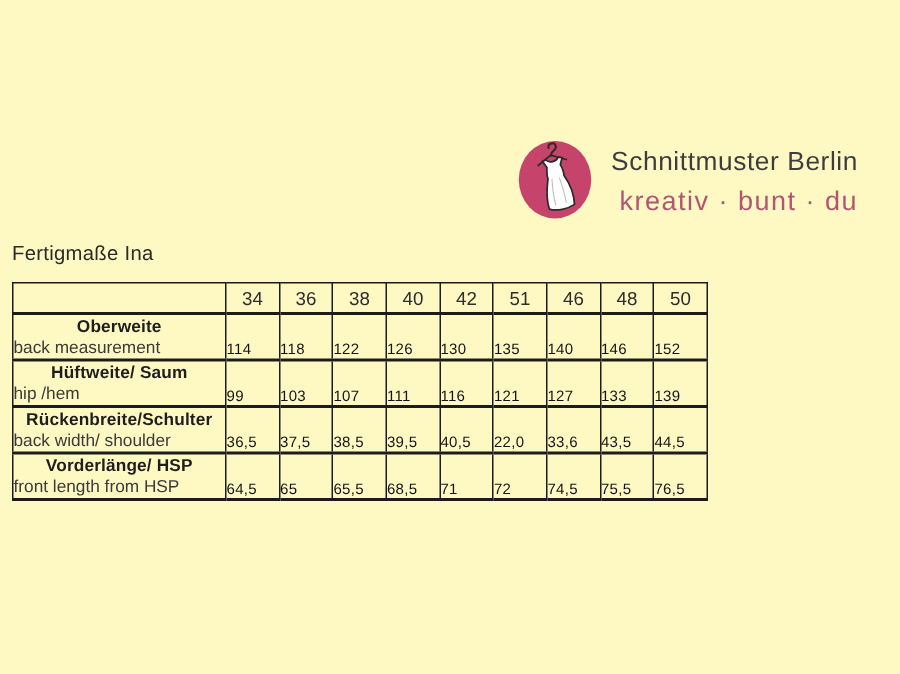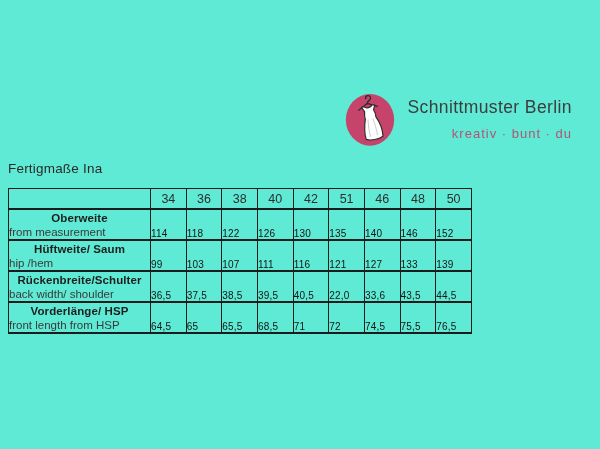--- a/index.html
+++ b/index.html
@@ -5,21 +5,21 @@
   html, body {
     margin: 0;
     padding: 0;
     background: #ffffff;
     font-family: "Liberation Sans", sans-serif;
   }
   .page {
     position: relative;
     width: 600px;
     height: 449px;
-    background: #5eead4;
+    background: #fef9c3;
     overflow: hidden;
   }
 
   
   .logo {
     position: absolute;
     top: 90px;
     right: 28px;
     display: flex;
     align-items: center;
@@ -34,21 +34,21 @@
     text-align: right;
   }
   .brand-name {
     font-size: 17.5px;
     letter-spacing: 0.4px;
     color: #3d3d3f;
     line-height: 22px;
     white-space: nowrap;
   }
   .brand-tagline {
-    font-size: 13px;
+    font-size: 18px;
     letter-spacing: 1px;
     color: #b25575;
     line-height: 16px;
     margin-top: 8px;
     white-space: nowrap;
   }
 
   
   .page-title {
     position: absolute;
@@ -155,21 +155,21 @@
           <th>51</th>
           <th>46</th>
           <th>48</th>
           <th>50</th>
         </tr>
     </thead>
     <tbody id="table-body">
         <tr>
           <td class="label-cell">
             <div class="label-de">Oberweite</div>
-            <div class="label-en">from measurement</div>
+            <div class="label-en">back measurement</div>
           </td>
           <td class="value-cell">114</td>
           <td class="value-cell">118</td>
           <td class="value-cell">122</td>
           <td class="value-cell">126</td>
           <td class="value-cell">130</td>
           <td class="value-cell">135</td>
           <td class="value-cell">140</td>
           <td class="value-cell">146</td>
           <td class="value-cell">152</td>

